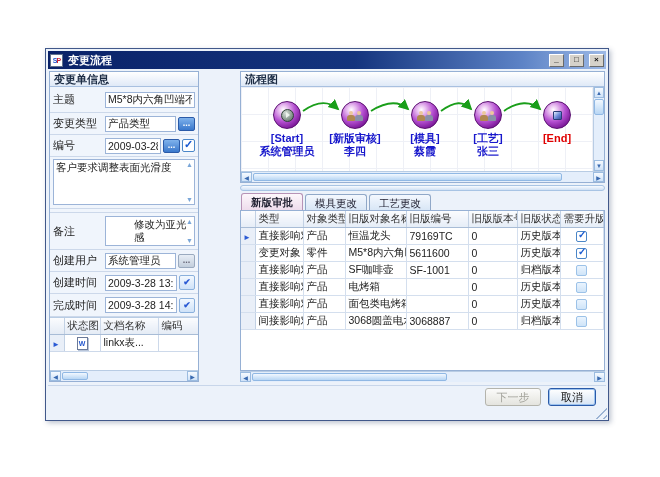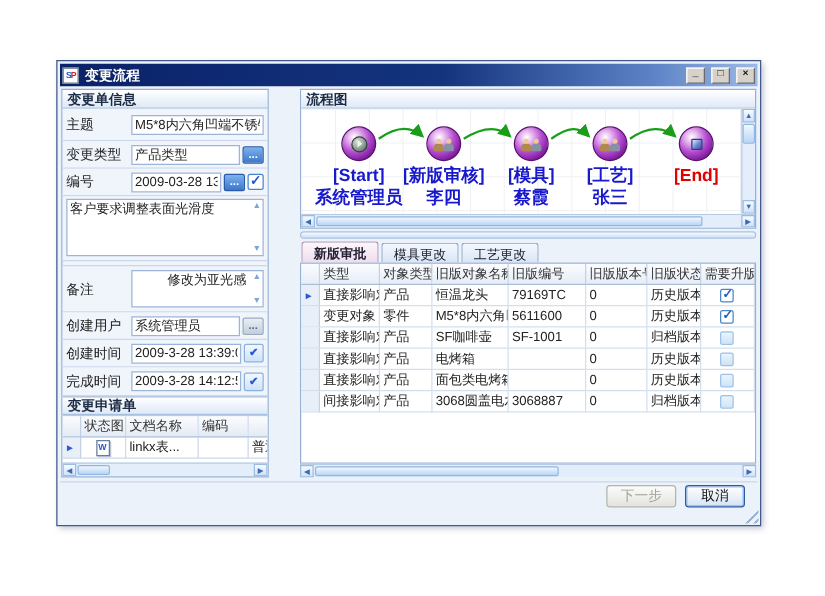--- a/index.html
+++ b/index.html
@@ -36,21 +36,21 @@
     width:15px; height:13px; margin-left:2px; background:#d6d2ca;
     border:1px solid; border-color:#ffffff #6a6a6a #6a6a6a #ffffff;
     font-size:8px; line-height:10px; text-align:center; color:#111; font-weight:bold;
     font-family:"Liberation Mono", monospace;
   }
 
   .client { position:absolute; left:2px; right:2px; top:21px; bottom:2px; }
 
   
   .panel-left {
-    position:absolute; left:1px; top:1px; width:166px; bottom:36px;
+    position:absolute; left:1px; top:1px; width:150px; bottom:36px;
     border:1px solid #96b0d4; background:#f0f5fc;
     display:flex; flex-direction:column; overflow:hidden;
   }
   .sec-h {
     height:15px; flex:0 0 15px; display:flex; align-items:center; padding:0 4px;
     font-size:11px; font-weight:bold; color:#1c2c44;
     background:linear-gradient(#ffffff,#dfe9f7);
     border-bottom:1px solid #a8c0e0;
   }
   .frow {
@@ -143,21 +143,21 @@
 
   .node { position:absolute; top:14px; width:28px; }
   .sphere {
     width:28px; height:28px; border-radius:50%;
     background:radial-gradient(circle at 36% 30%, #ffffff 0%, #ecc6f2 16%, #b44fd0 48%, #7a1898 78%, #45045e 100%);
     border:1px solid #5a1070;
     display:flex; align-items:center; justify-content:center;
   }
   .nlabel {
     position:absolute; top:31px; left:50%; transform:translateX(-50%);
-    width:78px; text-align:center; font-size:14px; font-weight:bold;
+    width:78px; text-align:center; font-size:11px; font-weight:bold;
     color:#1818cc; line-height:1.2; white-space:nowrap;
   }
   .nlabel span { display:block; }
   .nlabel.red { color:#e00000; }
   .start-core {
     width:13px; height:13px; border-radius:50%;
     background:radial-gradient(circle at 35% 30%, #d8e2da, #51665a);
     border:1px solid #2e4438; display:flex; align-items:center; justify-content:center;
   }
   .start-core i { display:block; width:0; height:0; border-left:4px solid #eef4ee; border-top:3px solid transparent; border-bottom:3px solid transparent; margin-left:1px; }
@@ -289,21 +289,20 @@
         <input class="fld" value="2009-3-28 13:39:01" style="">
         <div class="drop-btn">✔</div>
       </div>
 
       <div class="frow" style="height:23px">
         <div class="flab">完成时间</div>
         <input class="fld" value="2009-3-28 14:12:50" style="">
         <div class="drop-btn">✔</div>
       </div>
 
-      <div class="sec-h" style="border-top:1px solid #a8c0e0">变更申请单</div>
 
       <div class="mini-table-wrap">
         <table class="mini-table">
           <colgroup>
               <col style="width:14px">
               <col style="width:36px">
               <col style="width:58px">
               <col style="width:40px">
               <col style="width:58px">
             </colgroup>

